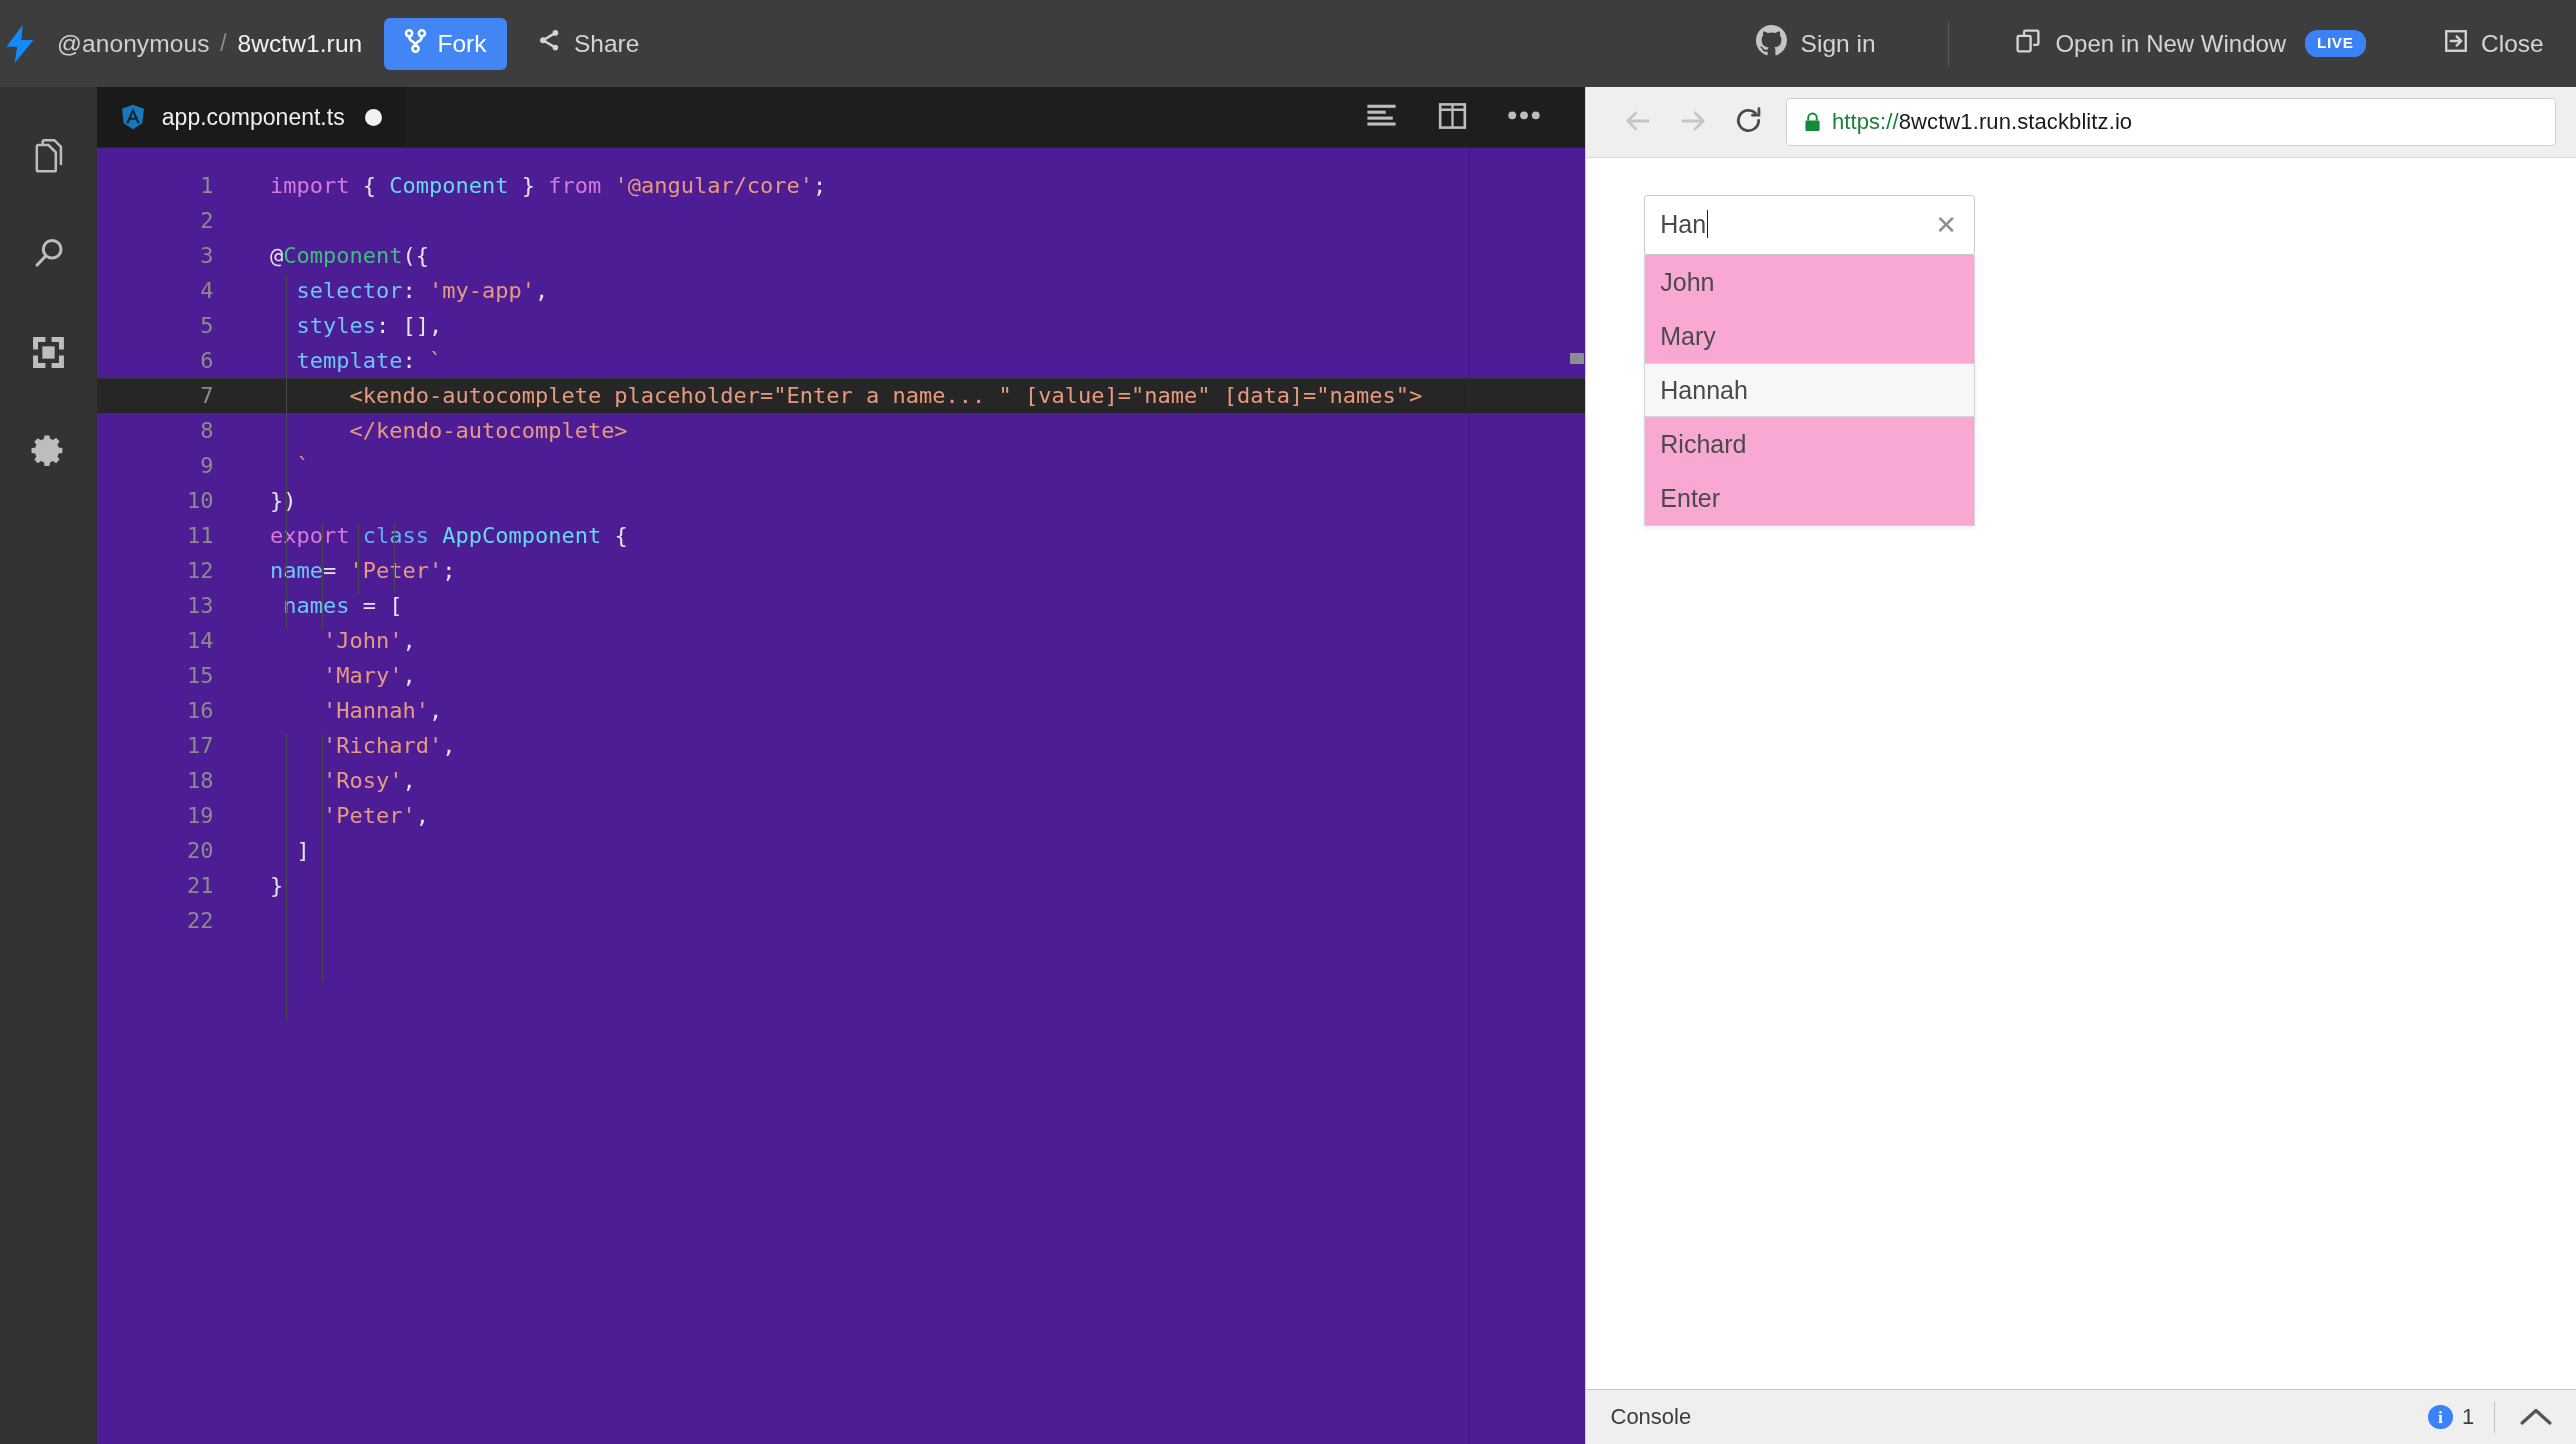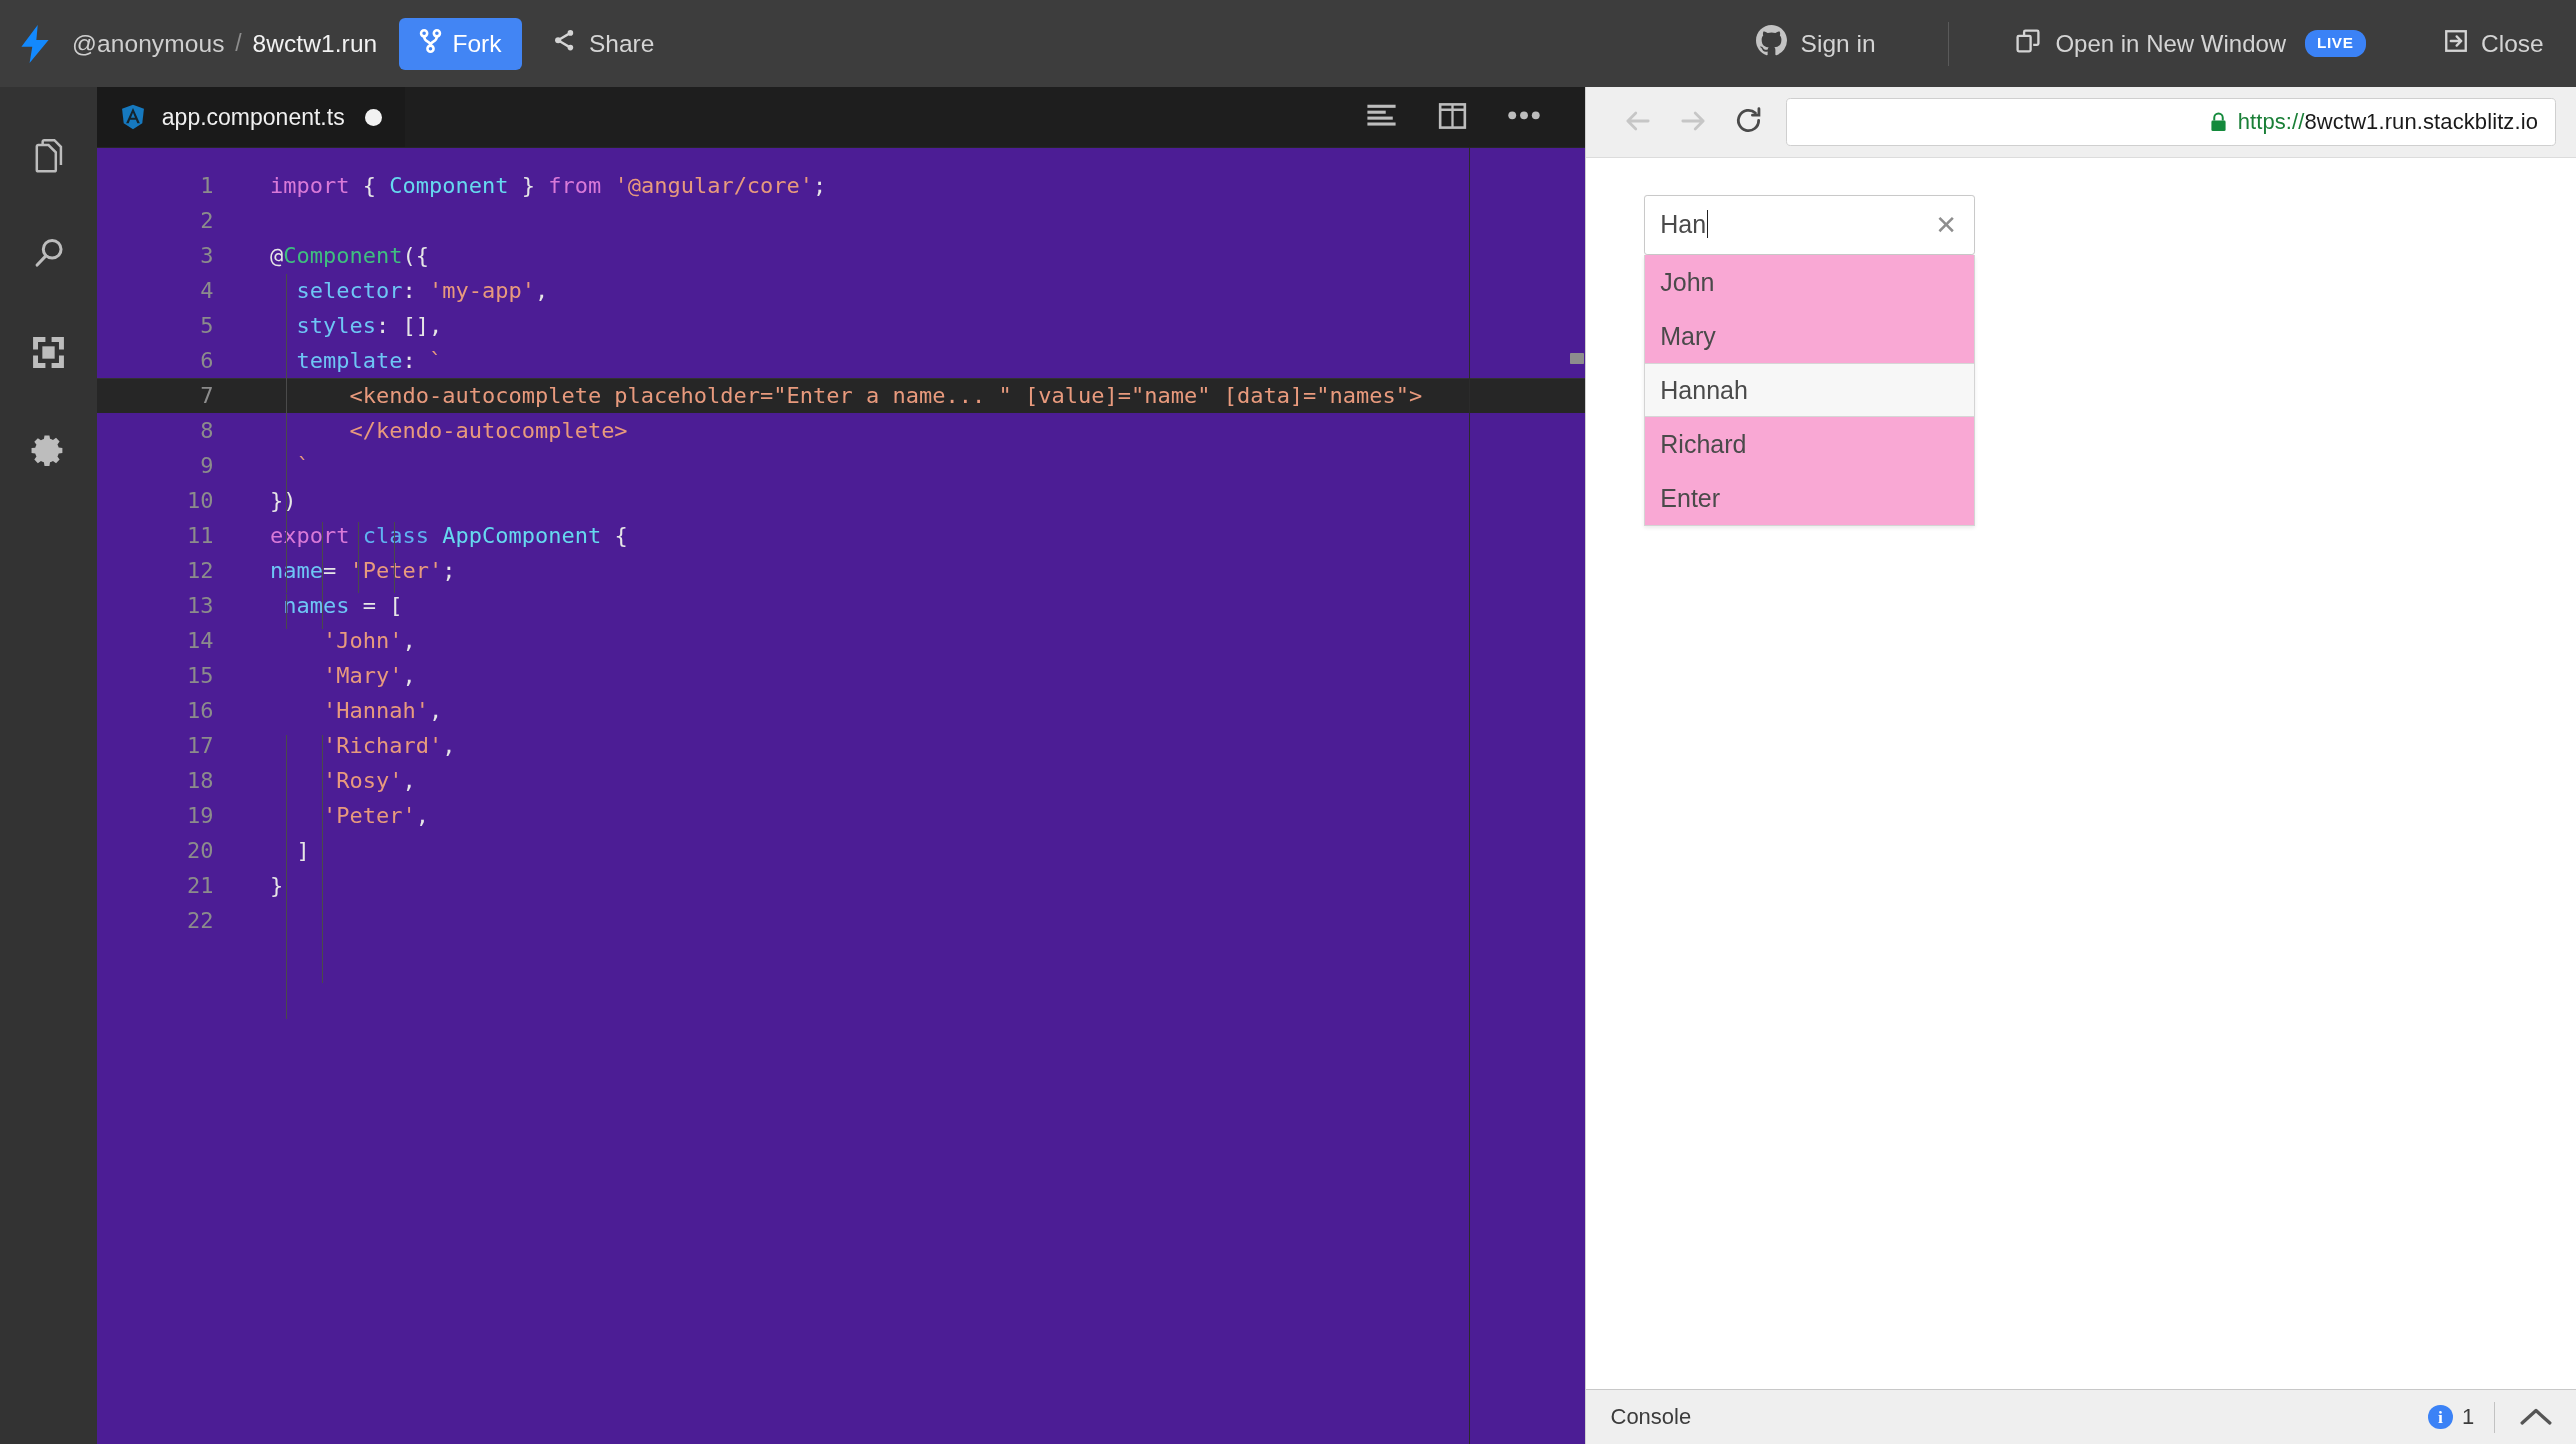--- a/index.html
+++ b/index.html
@@ -9,21 +9,21 @@
     font-family: "Liberation Sans", sans-serif;
     overflow: hidden;
   }
   .app { position: relative; width: 2576px; height: 1444px; display: flex; flex-direction: column; }
 
   
   .header {
     height: 87px; flex: 0 0 87px;
     background: #3d3d3d;
     display: flex; align-items: center;
-    padding: 0 17px 0 18px;
+    padding: 0 17px 0 3px;
     color: #d8d8d8;
   }
   .hdr-left { display: flex; align-items: center; gap: 0; }
   .bolt { width: 34px; height: 38px; margin-right: 20px; display:block; }
   .crumb {
     font-size: 24.5px; color: #cfcfcf; letter-spacing: 0.1px;
     display: flex; align-items: center; gap: 10.7px;
   }
   .crumb .sep { color: #8d8d8d; font-size: 23px; }
   .crumb .proj { color: #f2f2f2; }
@@ -129,21 +129,21 @@
   .preview { width: 991px; flex: 0 0 991px; background: #ffffff; display: flex; flex-direction: column; border-left: 0.8px solid #d0d0d0; }
   .urlbar {
     height: 71px; flex: 0 0 71px; background: #efefef;
     display: flex; align-items: center; padding: 0 20px 0 24.5px; gap: 0;
     border-bottom: 0.8px solid #dcdcdc;
   }
   .nav-btn { width: 55px; height: 55px; display: flex; align-items: center; justify-content: center; cursor: pointer; }
   .addr {
     flex: 1; margin-left: 10.7px; height: 48px; background: #fff;
     border: 0.8px solid #cfcfcf; border-radius: 4.6px;
-    display: flex; align-items: center; padding: 12px 17px; gap: 10.7px; justify-content: flex-end;
+    display: flex; align-items: center; padding: 12px 17px; gap: 10.7px;
   }
   .lock { width: 17px; height: 20px; display:block; }
   .url { font-size: 22px; color: #1a1a1a; letter-spacing: 0.1px; }
   .url .scheme { color: #1a7f37; }
 
   .viewport { flex: 1; background: #fff; position: relative; padding: 37px 0 0 58px; }
 
   
   .ac { width: 331px; position: relative; }
   .ac-input {

